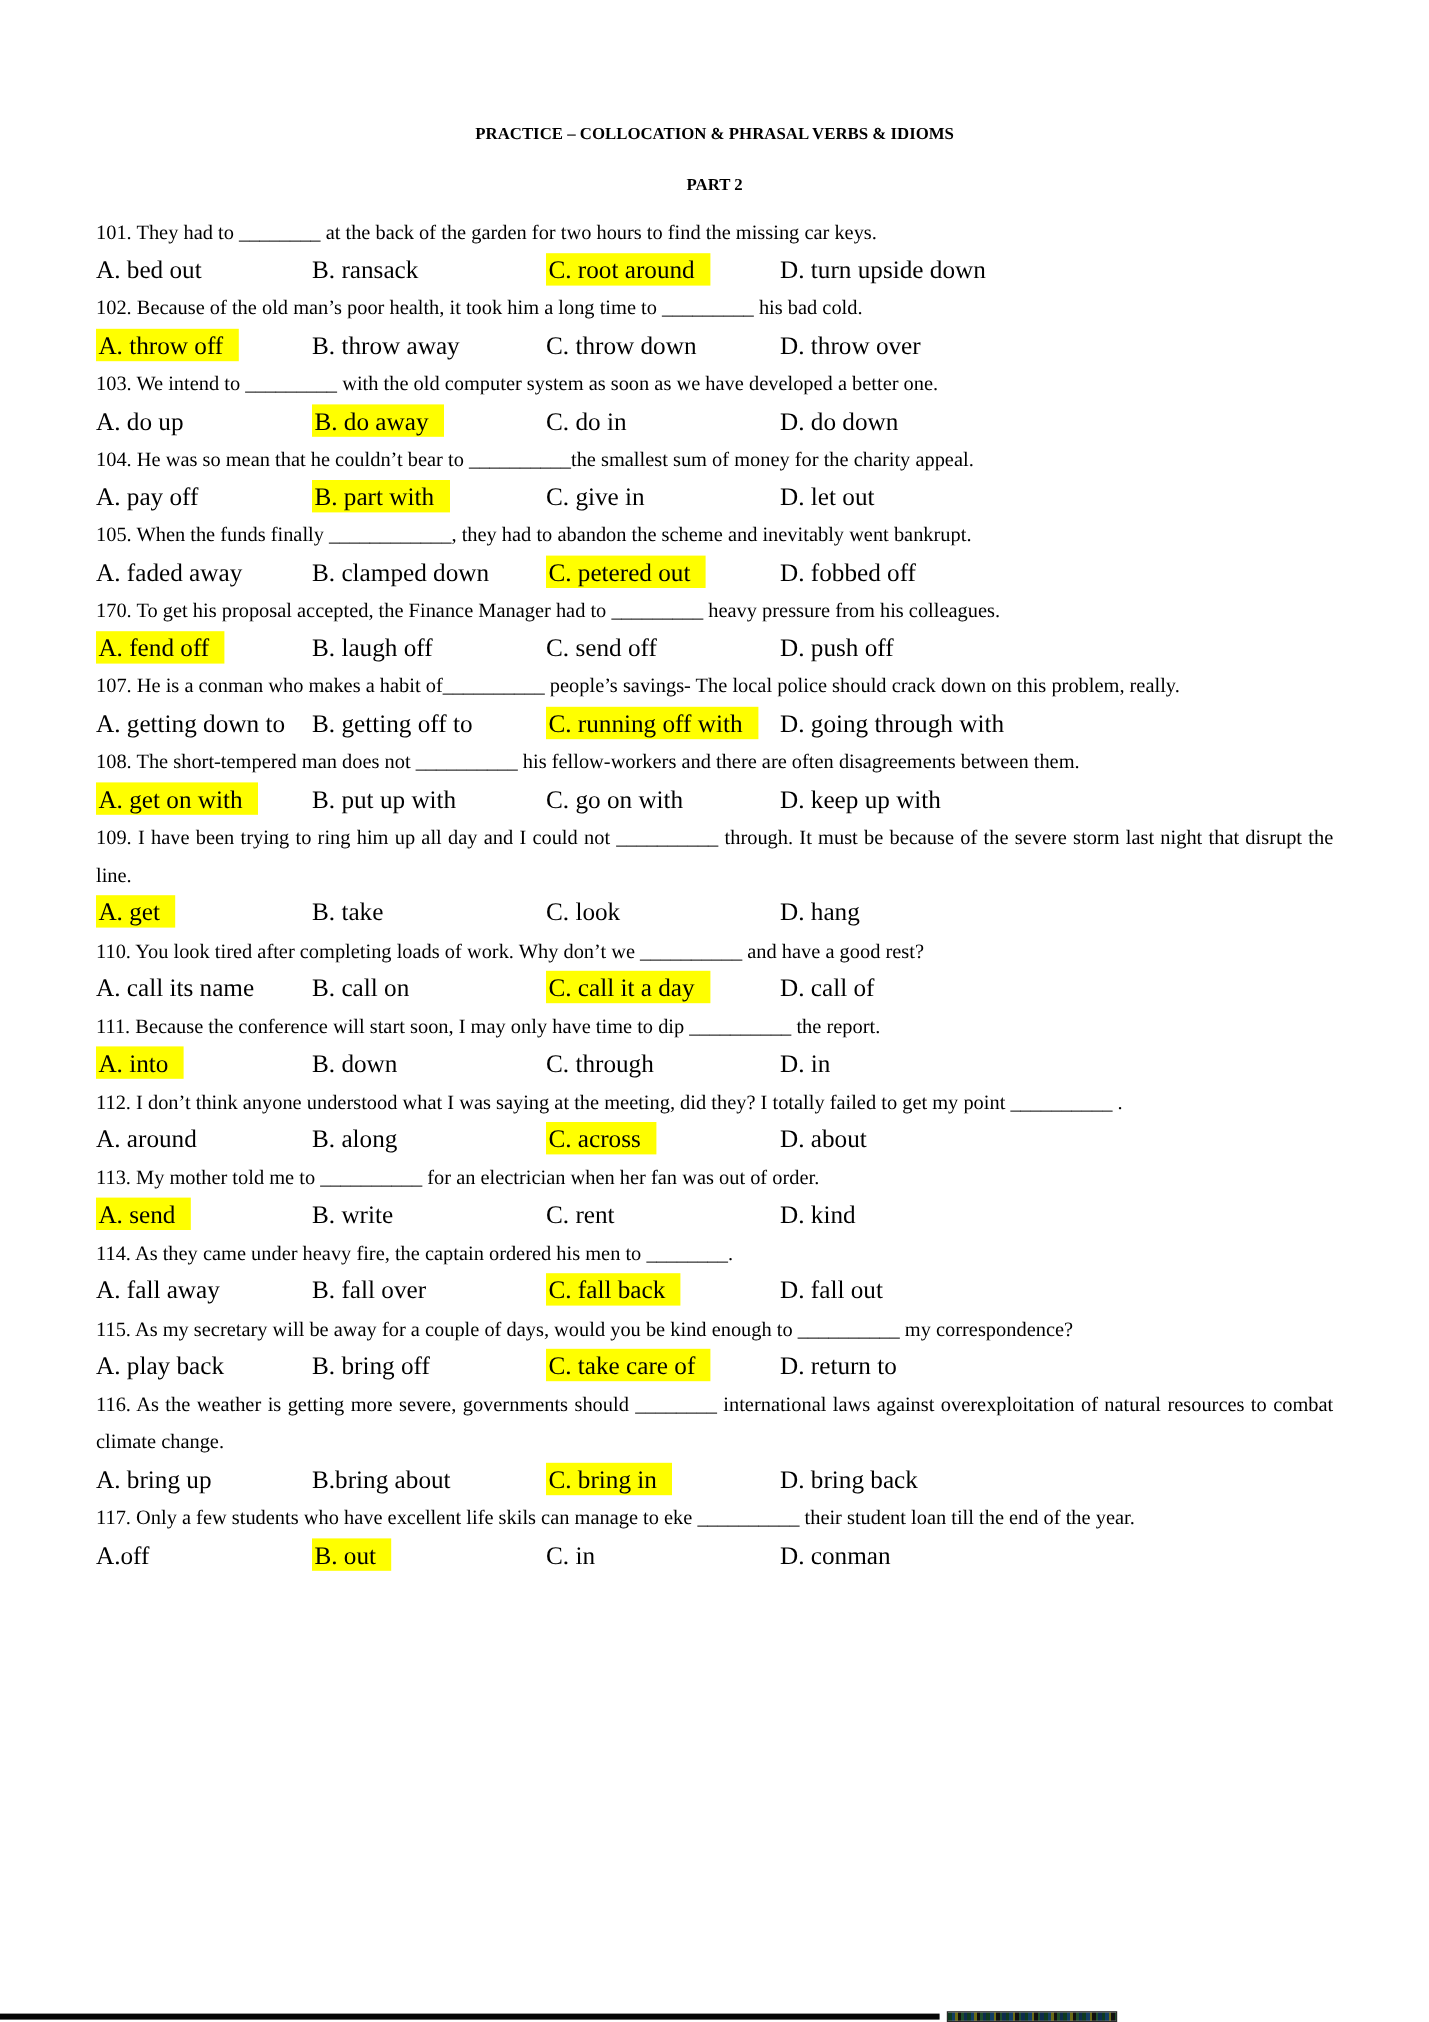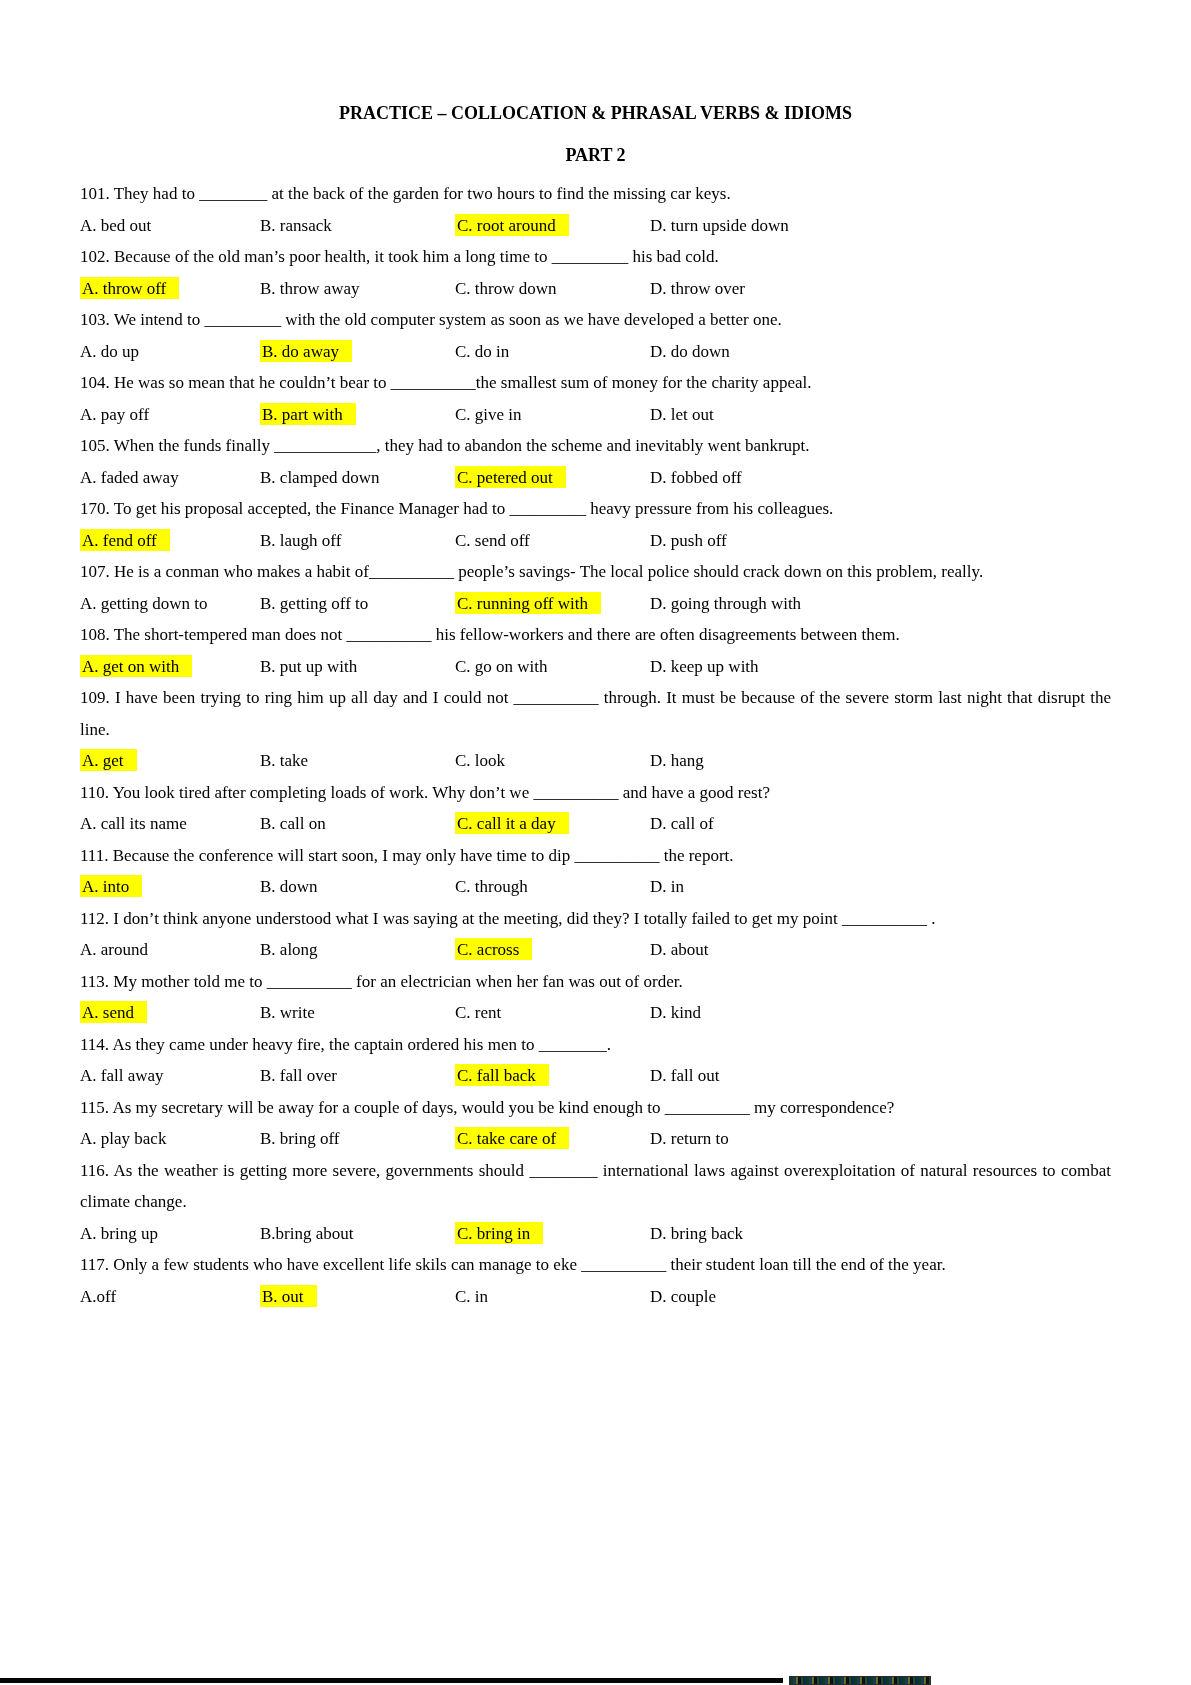--- a/index.html
+++ b/index.html
@@ -11,37 +11,37 @@
     font-family: "Liberation Serif", serif;
     color: #000000;
     overflow: hidden;
   }
   .page {
     padding: 98px 80px 0 80px;
     box-sizing: border-box;
   }
   .page-title, .page-subtitle {
     text-align: center;
-    font-size: 18px;
+    font-size: 14px;
     font-weight: bold;
     line-height: 30px;
     margin: 0;
   }
   .page-subtitle { margin-top: 12px; margin-bottom: 8px; }
   .question { margin: 0; }
   .qtext {
     margin: 0;
     font-size: 17px;
     line-height: 31.5px;
     text-align: justify;
   }
   .opts {
     display: grid;
     grid-template-columns: 180px 195px 195px 1fr;
-    font-size: 17px;
+    font-size: 21px;
     line-height: 31.5px;
   }
   .opt { white-space: nowrap; }
   .opt-label { display: inline; }
   .hl {
     background: #ffff00;
     padding: 2px 13px 1px 2px;
   }
   .bar-left {
     position: absolute;
@@ -229,20 +229,20 @@
       <span class="opt"><span class="opt-label">D. bring back</span></span>
     </div>
   </div>
 
   <div class="question">
     <p class="qtext">117. Only a few students who have excellent life skils can manage to eke __________ their student loan till the end of the year.</p>
     <div class="opts">
       <span class="opt"><span class="opt-label">A.off</span></span>
       <span class="opt"><span class="opt-label hl">B. out</span></span>
       <span class="opt"><span class="opt-label">C. in</span></span>
-      <span class="opt"><span class="opt-label">D. couple</span></span>
+      <span class="opt"><span class="opt-label">D. conman</span></span>
     </div>
   </div>
 </div>
 </div>
 
 <div class="bar-left"></div>
 <div class="bar-status"></div>
 
 </body></html>

